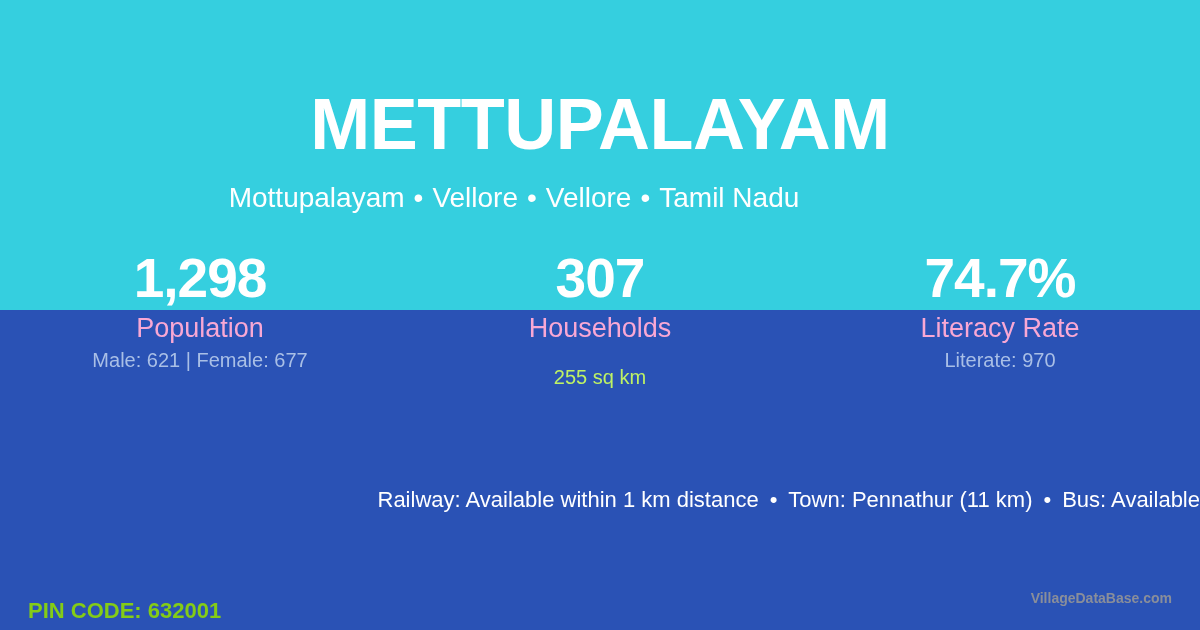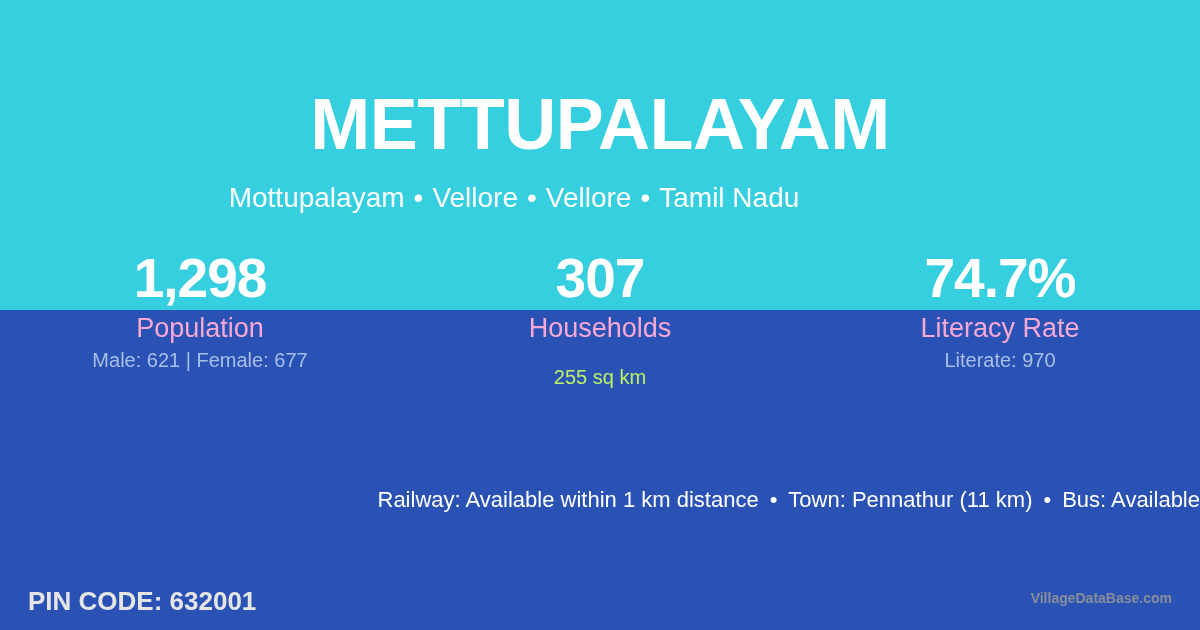--- a/index.html
+++ b/index.html
@@ -142,25 +142,25 @@
     position: absolute;
     left: 0;
     top: 575px;
     width: 1200px;
     height: 55px;
     z-index: 3;
   }
   #pin-code {
     position: absolute;
     left: 28px;
-    top: 9px;
-    font-size: 26px;
+    top: 19px;
+    font-size: 22px;
     line-height: 34px;
     font-weight: 700;
-    color: #e5e5e5;
+    color: #84cc16;
     white-space: nowrap;
   }
   #watermark {
     position: absolute;
     right: 28px;
     top: 9px;
     font-size: 14px;
     line-height: 28px;
     font-weight: 700;
     color: #8f9299;

